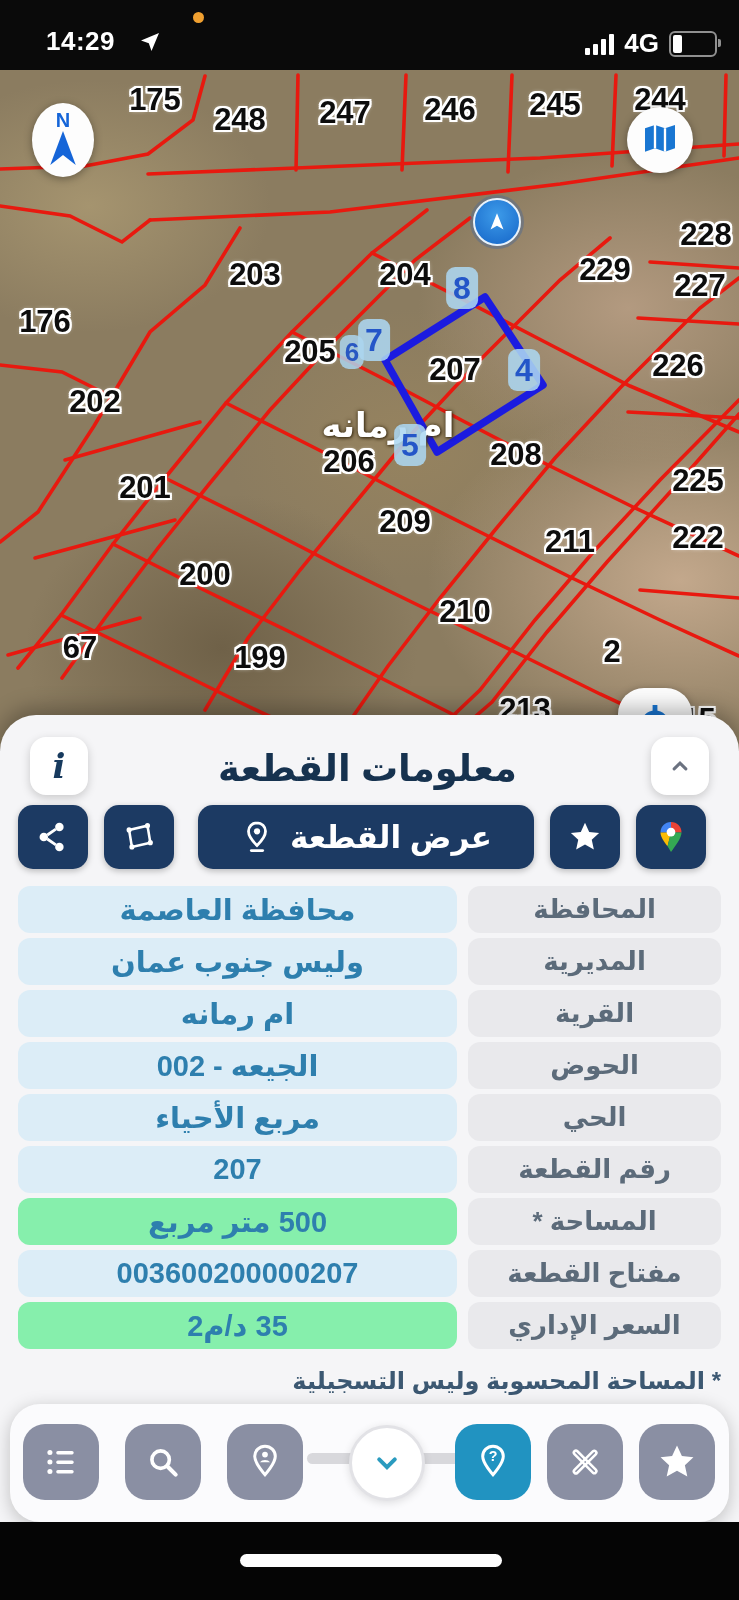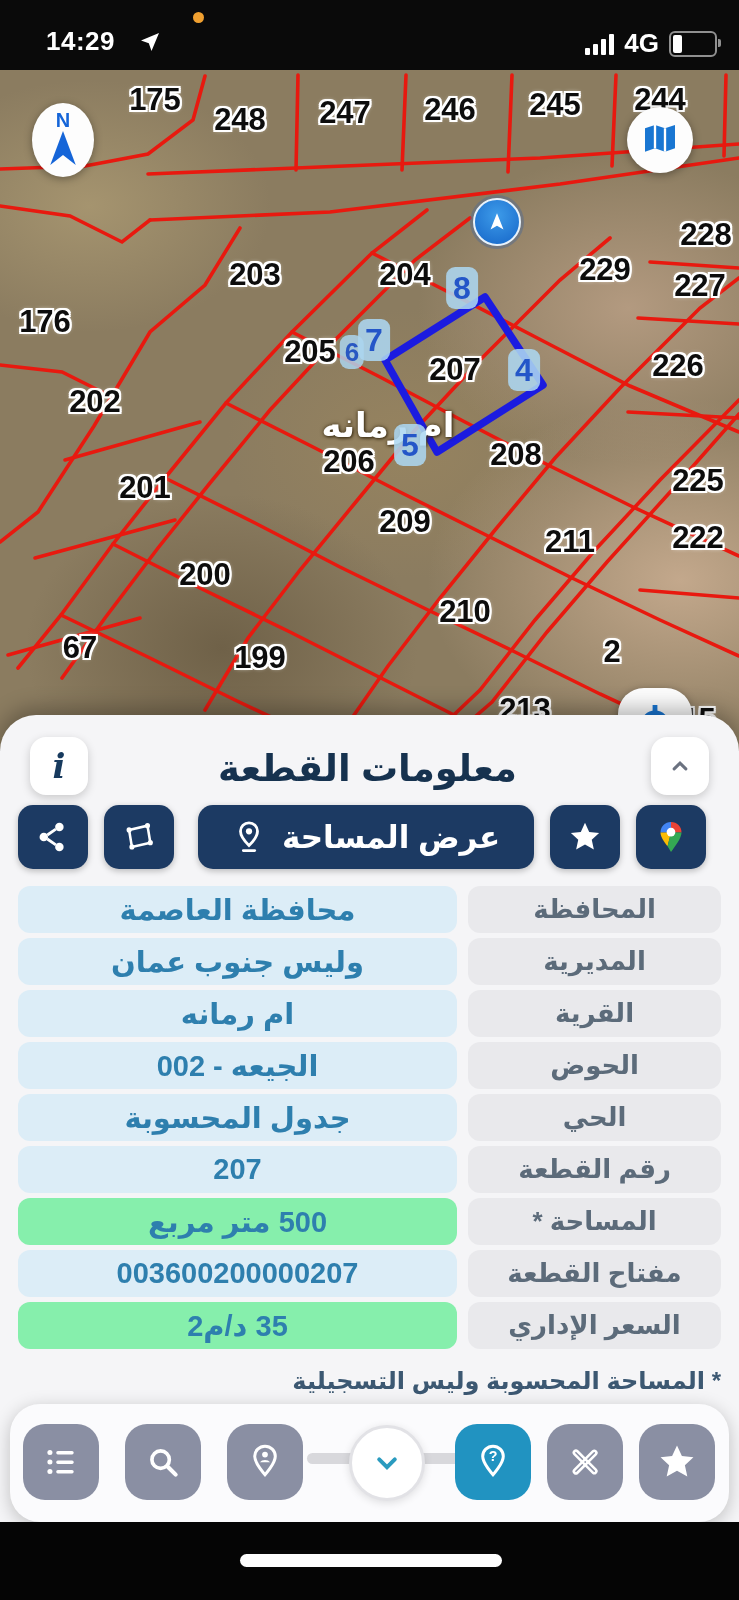--- a/index.html
+++ b/index.html
@@ -239,21 +239,21 @@
     <div class="abtn" style="left:104px;width:70px;">
       <svg width="34" height="34" viewBox="0 0 24 24">
         <path d="M5 7 L18 4 L20 16 L7 19 Z" fill="none" stroke="#fff" stroke-width="1.8"></path>
         <circle cx="5" cy="7" r="1.8" fill="#fff"></circle>
           <circle cx="18" cy="4" r="1.8" fill="#fff"></circle>
         <circle cx="20" cy="16" r="1.8" fill="#fff"></circle>
           <circle cx="7" cy="19" r="1.8" fill="#fff"></circle>
       </svg>
     </div>
     <div class="abtn viewbtn">
-      <span>عرض المساحة</span>
+      <span>عرض القطعة</span>
       <svg width="34" height="34" viewBox="0 0 24 24">
         <path d="M12 2 C8.7 2 6 4.6 6 8 c0 4.2 6 10 6 10 s6-5.8 6-10 c0-3.4-2.7-6-6-6 z" fill="none" stroke="#fff" stroke-width="2"></path>
         <circle cx="12" cy="8" r="2.2" fill="#fff"></circle>
         <rect x="7" y="20.6" width="10" height="2" rx="1" fill="#fff"></rect>
       </svg>
     </div>
     <div class="abtn" style="left:550px;width:70px;">
       <svg width="36" height="36" viewBox="0 0 24 24">
         <path d="M12 2.5 L14.8 8.6 L21.4 9.3 L16.5 13.8 L17.9 20.3 L12 17 L6.1 20.3 L7.5 13.8 L2.6 9.3 L9.2 8.6 Z" fill="#fff"></path>
       </svg>
@@ -284,21 +284,21 @@
     <div class="cell val">ام رمانه</div>
   </div>
 
   <div class="row" style="top: 156px;">
     <div class="cell lab">الحوض</div>
     <div class="cell val">الجيعه - 002</div>
   </div>
 
   <div class="row" style="top: 208px;">
     <div class="cell lab">الحي</div>
-    <div class="cell val">جدول المحسوبة</div>
+    <div class="cell val">مربع الأحياء</div>
   </div>
 
   <div class="row" style="top: 260px;">
     <div class="cell lab">رقم القطعة</div>
     <div class="cell val">207</div>
   </div>
 
   <div class="row" style="top: 312px;">
     <div class="cell lab">المساحة *</div>
     <div class="cell val green">500  متر مربع</div>

